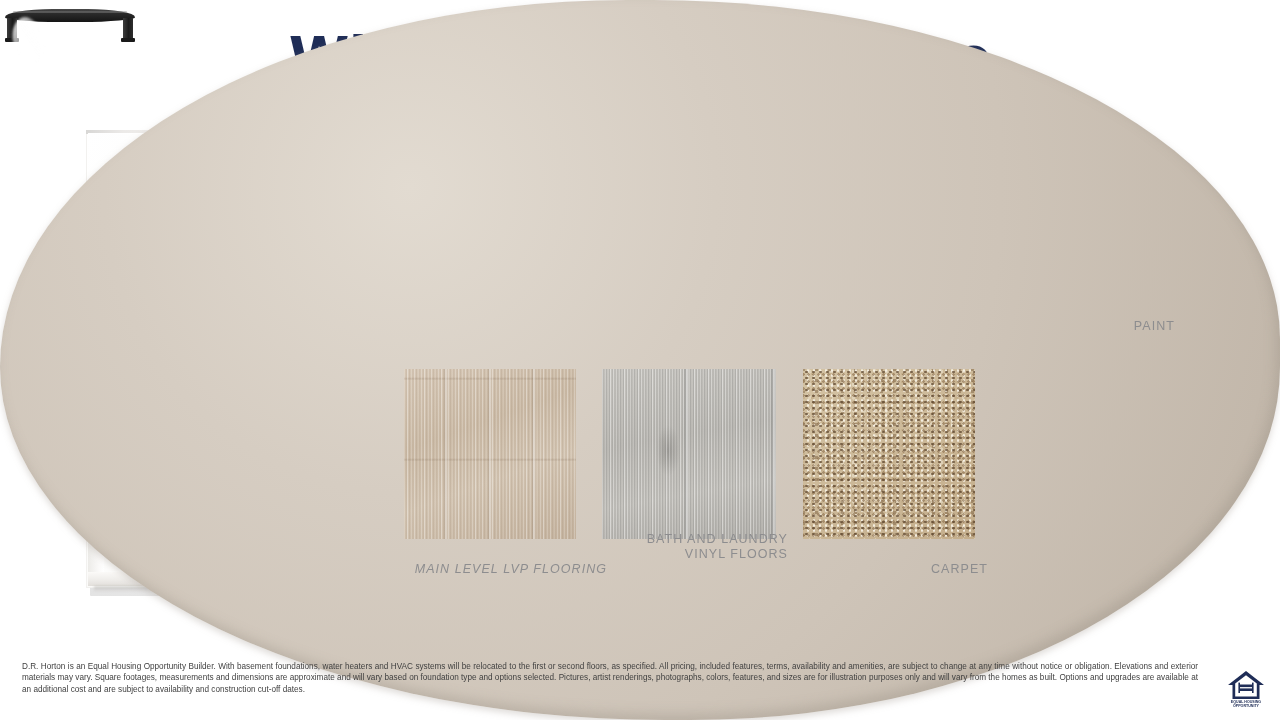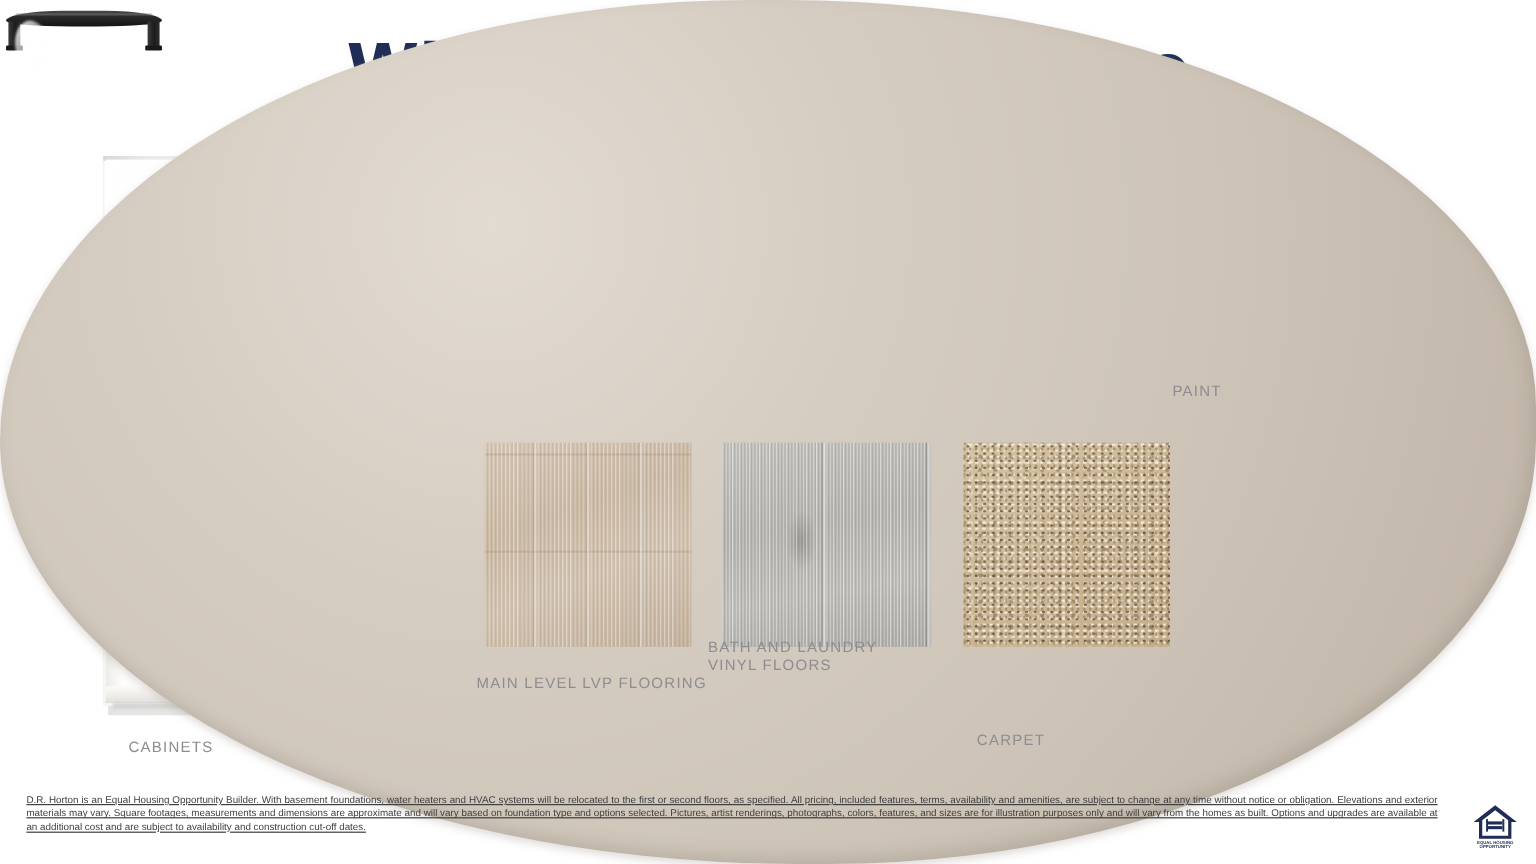--- a/index.html
+++ b/index.html
@@ -29,21 +29,21 @@
     line-height: 66px;
     font-weight: 700;
     letter-spacing: -0.5px;
     color: #1f2d57;
     white-space: nowrap;
   }
 
   
   .caption {
     position: absolute;
-    text-align: left;
+    text-align: right;
     font-family: "Liberation Sans", sans-serif;
     font-size: 12.5px;
     line-height: 15px;
     letter-spacing: 1.05px;
     color: #8d8d8f;
     text-transform: uppercase;
     white-space: pre-line;
   }
 
   
@@ -351,21 +351,20 @@
   #disclaimer {
     position: absolute;
     left: 22px;
     top: 661px;
     width: 1176px;
     font-family: "Liberation Sans", sans-serif;
     font-size: 8.2px;
     line-height: 11.4px;
     color: #3f3f3f;
     text-align: justify;
-    text-decoration: underline;
   }
 
   
   #eho-logo {
     position: absolute;
     left: 1226px;
     top: 668px;
     width: 40px;
     height: 40px;
   }
@@ -434,28 +433,28 @@
 </div>
 <div class="caption" style="left:783px; top:320px; width:198px;">CABINET HARDWARE</div>
 
 <div id="paint-swatch">
   <div class="paint-blob"></div>
   <div class="paint-gloss"></div>
 </div>
 <div class="caption" style="left:977px; top:319px; width:198px;">PAINT</div>
 
 <div id="lvp-swatch" class="swatch"></div>
-<div class="caption" style="left:397px; top:562px; width:198px;">MAIN LEVEL LVP FLOORING</div>
+<div class="caption" style="left:409px; top:562px; width:198px;font-style:italic;">MAIN LEVEL LVP FLOORING</div>
 
 <div id="vinyl-swatch" class="swatch"></div>
 <div class="caption" style="left:590px; top:532px; width:198px;">BATH AND LAUNDRY
 VINYL FLOORS</div>
 
 <div id="carpet-swatch" class="swatch"></div>
-<div class="caption" style="left:814px; top:562px; width:198px;margin-top:48px;">CARPET</div>
+<div class="caption" style="left:790px; top:562px; width:198px;">CARPET</div>
 
 <div id="disclaimer">D.R. Horton is an Equal Housing Opportunity Builder. With basement foundations, water heaters and HVAC systems will be relocated to the first or second floors, as specified. All pricing, included features, terms, availability and amenities, are subject to change at any time without notice or obligation. Elevations and exterior materials may vary. Square footages, measurements and dimensions are approximate and will vary based on foundation type and options selected. Pictures, artist renderings, photographs, colors, features, and sizes are for illustration purposes only and will vary from the homes as built. Options and upgrades are available at an additional cost and are subject to availability and construction cut-off dates.</div>
 
 <div id="eho-logo">
   <svg width="40" height="40" viewBox="0 0 40 40" aria-hidden="true">
     <g fill="#1f2d57">
       <path d="M20 3 L38 17 L33.5 17 L33.5 31 L6.5 31 L6.5 17 L2 17 Z
                M20 7.2 L9.2 15.6 L9.2 28.4 L30.8 28.4 L30.8 15.6 Z"></path>
       <rect x="14" y="16.5" width="12" height="2.6"></rect>
       <rect x="14" y="20.4" width="12" height="2.6"></rect>

